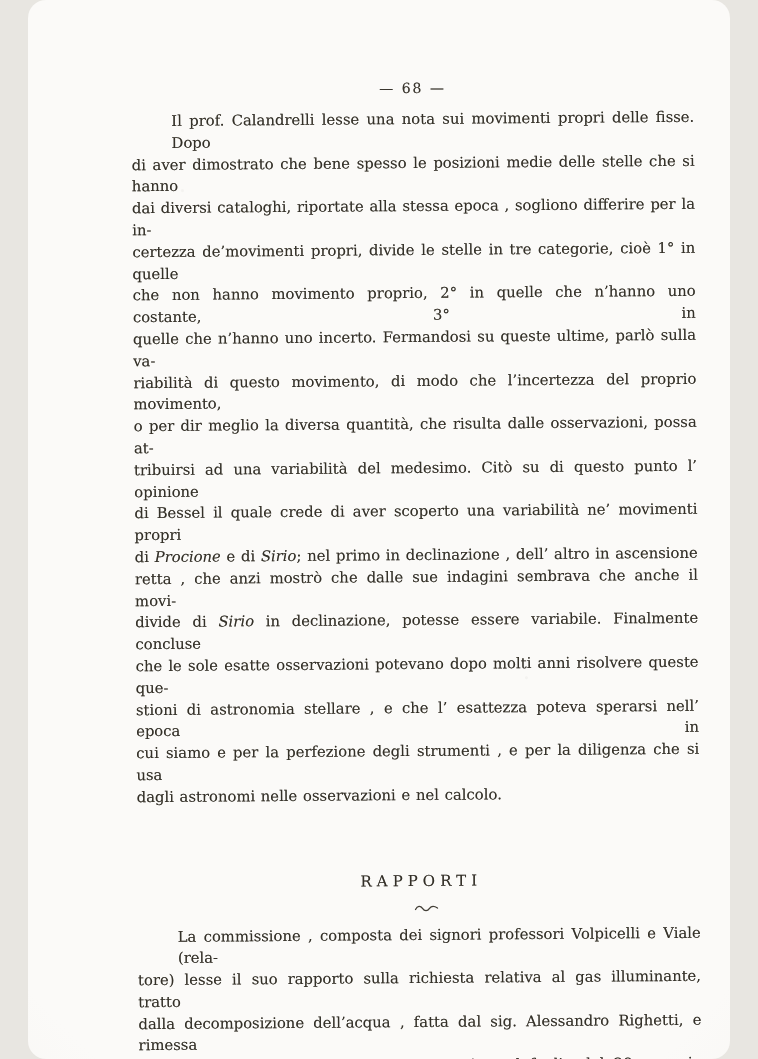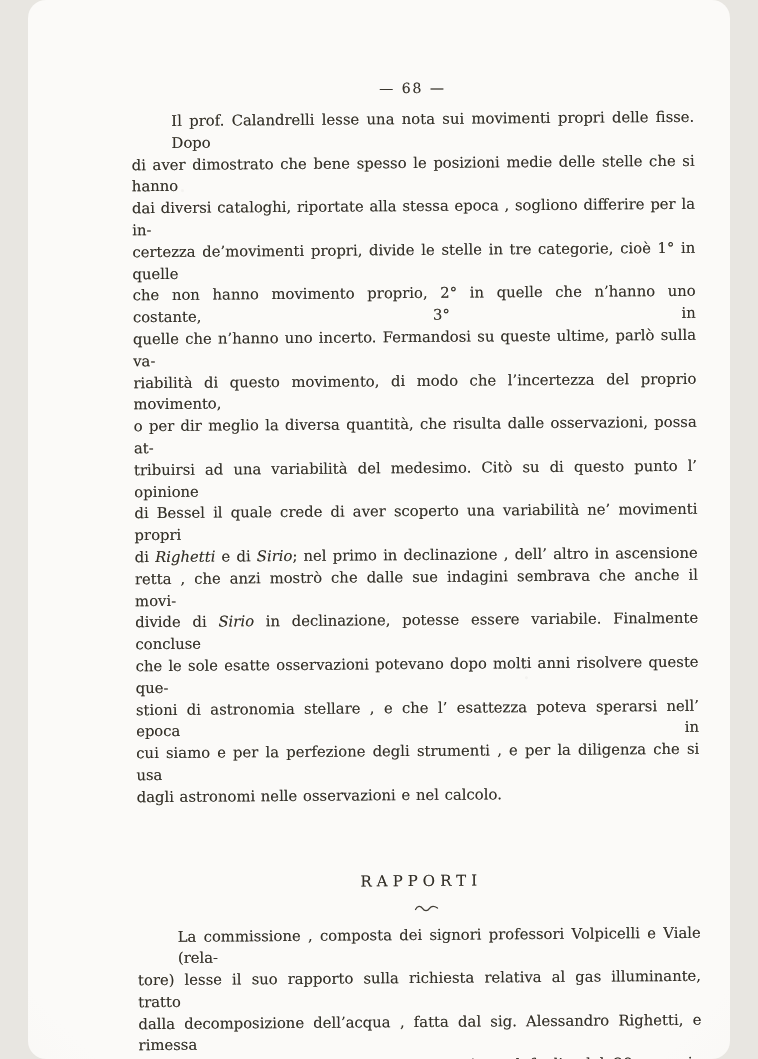--- a/index.html
+++ b/index.html
@@ -80,21 +80,21 @@
         <div class="line first"><span>Il prof. Calandrelli lesse una nota sui movimenti propri delle fisse. Dopo</span></div>
         <div class="line"><span>di aver dimostrato che bene spesso le posizioni medie delle stelle che si hanno</span></div>
         <div class="line"><span>dai diversi cataloghi, riportate alla stessa epoca , sogliono differire per la in-</span></div>
         <div class="line"><span>certezza de’movimenti propri, divide le stelle in tre categorie, cioè 1° in quelle</span></div>
         <div class="line"><span>che non hanno movimento proprio, 2° in quelle che n’hanno uno costante, 3° in</span></div>
         <div class="line"><span>quelle che n’hanno uno incerto. Fermandosi su queste ultime, parlò sulla va-</span></div>
         <div class="line"><span>riabilità di questo movimento, di modo che l’incertezza del proprio movimento,</span></div>
         <div class="line"><span>o per dir meglio la diversa quantità, che risulta dalle osservazioni, possa at-</span></div>
         <div class="line"><span>tribuirsi ad una variabilità del medesimo. Citò su di questo punto l’ opinione</span></div>
         <div class="line"><span>di Bessel il quale crede di aver scoperto una variabilità ne’ movimenti propri</span></div>
-        <div class="line"><span>di </span><span class="it">Righetti</span><span> e di </span><span class="it">Sirio</span><span>; nel primo in declinazione , dell’ altro in ascensione</span></div>
+        <div class="line"><span>di </span><span class="it">Procione</span><span> e di </span><span class="it">Sirio</span><span>; nel primo in declinazione , dell’ altro in ascensione</span></div>
         <div class="line"><span>retta , che anzi mostrò che dalle sue indagini sembrava che anche il movi-</span></div>
         <div class="line"><span>divide di </span><span class="it">Sirio</span><span> in declinazione, potesse essere variabile. Finalmente concluse</span></div>
         <div class="line"><span>che le sole esatte osservazioni potevano dopo molti anni risolvere queste que-</span></div>
         <div class="line"><span>stioni di astronomia stellare , e che l’ esattezza poteva sperarsi nell’ epoca in</span></div>
         <div class="line"><span>cui siamo e per la perfezione degli strumenti , e per la diligenza che si usa</span></div>
         <div class="line last"><span>dagli astronomi nelle osservazioni e nel calcolo.</span></div>
       </div>
 
     <div class="section-heading">RAPPORTI</div>
 

